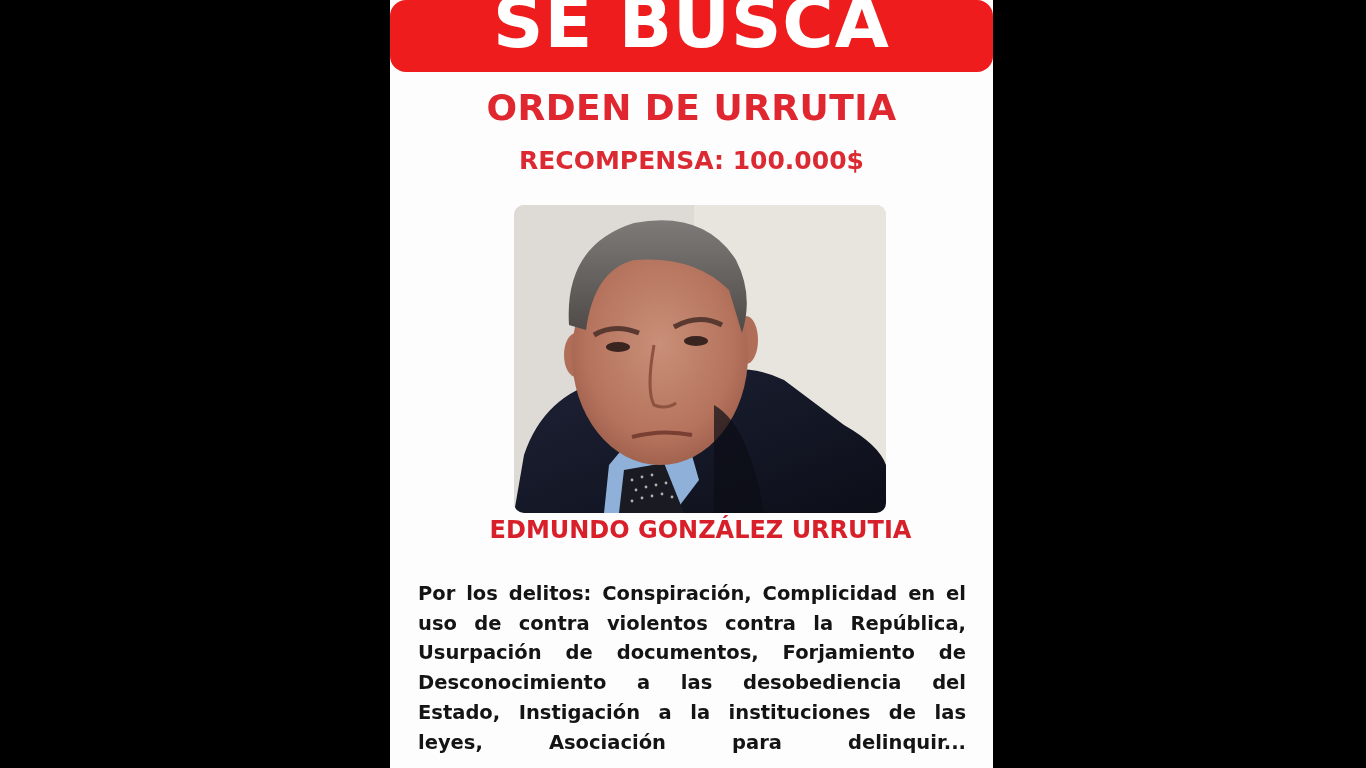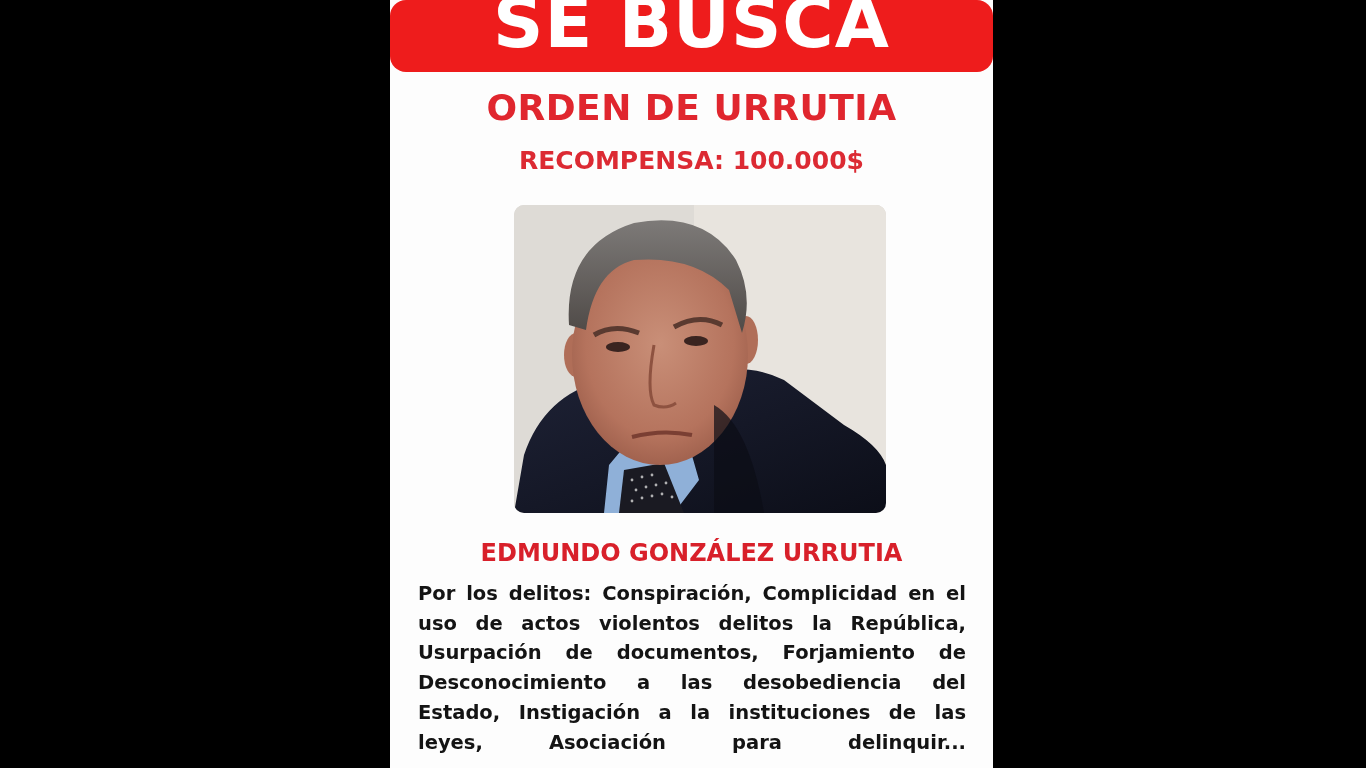--- a/index.html
+++ b/index.html
@@ -81,27 +81,28 @@
       height: 308px;
       border-radius: 10px;
       overflow: hidden;
       background: linear-gradient(90deg, #d9d7d3 0%, #e2e0dc 45%, #e9e5df 70%, #e6e2dc 100%);
     }
     .photo svg { display: block; }
     .name {
       position: absolute;
       left: 0;
       width: 603px;
-      top: 535px;
+      top: 512px;
       text-align: center;
       color: #d8202a;
       font-family: "DejaVu Sans", sans-serif;
       font-weight: bold;
       font-size: 24px;
       line-height: 36px;
+      padding-left: 9px;
     }
     .charges {
       position: absolute;
       left: 28px;
       width: 548px;
       top: 579px;
       color: #141414;
       font-family: "DejaVu Sans", sans-serif;
       font-weight: bold;
       font-size: 19.5px;
@@ -190,21 +191,21 @@
         <path d="M118 232 Q148 224 178 230" stroke="#7a3f33" stroke-width="4" fill="none"></path>
 
         <path d="M200 200 Q235 220 250 308 L200 308 Z" fill="#0b0d16" opacity="0.7"></path>
       </svg>
     </div>
 
     <div class="name">EDMUNDO GONZÁLEZ URRUTIA</div>
 
     <div class="charges">
       <span class="line">Por los delitos: Conspiración, Complicidad en el</span>
-      <span class="line">uso de actos violentos delitos la República,</span>
+      <span class="line">uso de contra violentos contra la República,</span>
       <span class="line">Usurpación de documentos, Forjamiento de</span>
       <span class="line">Desconocimiento a las desobediencia del</span>
       <span class="line">Estado, Instigación a la instituciones de las</span>
       <span class="line">leyes, Asociación para delinquir...</span>
     </div>
 
   </div>
 </div>
 
 </body></html>

